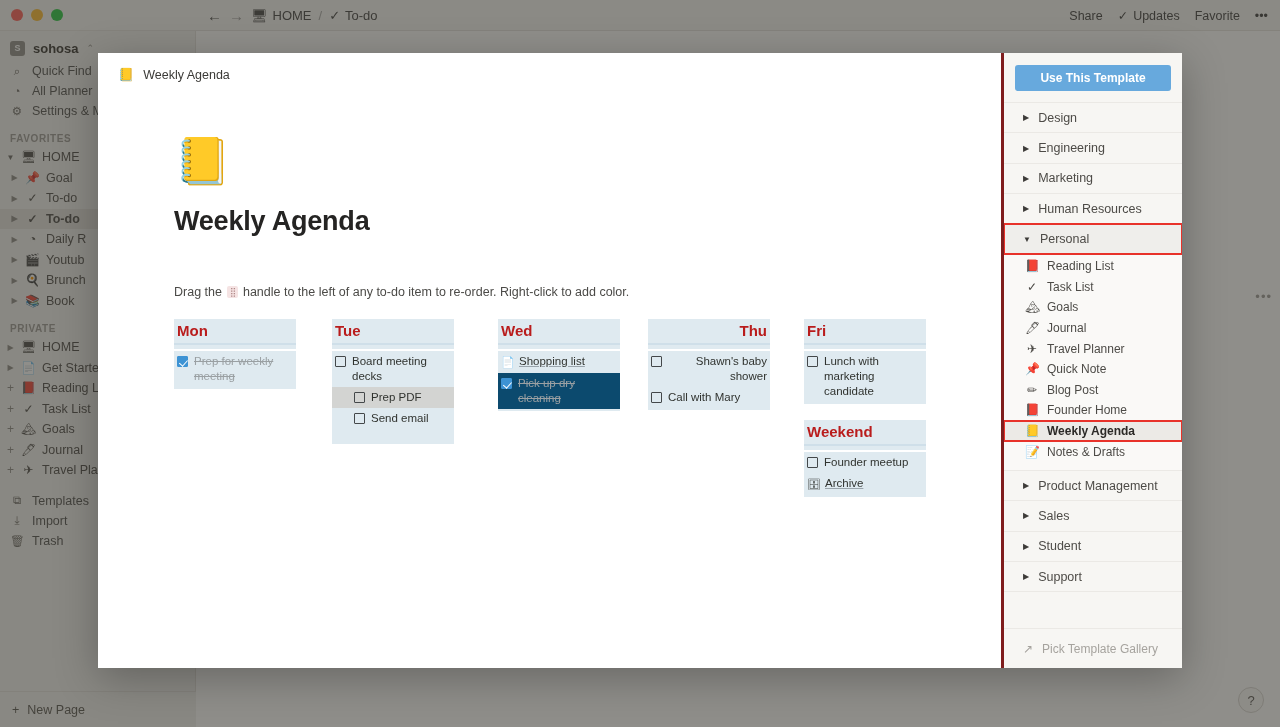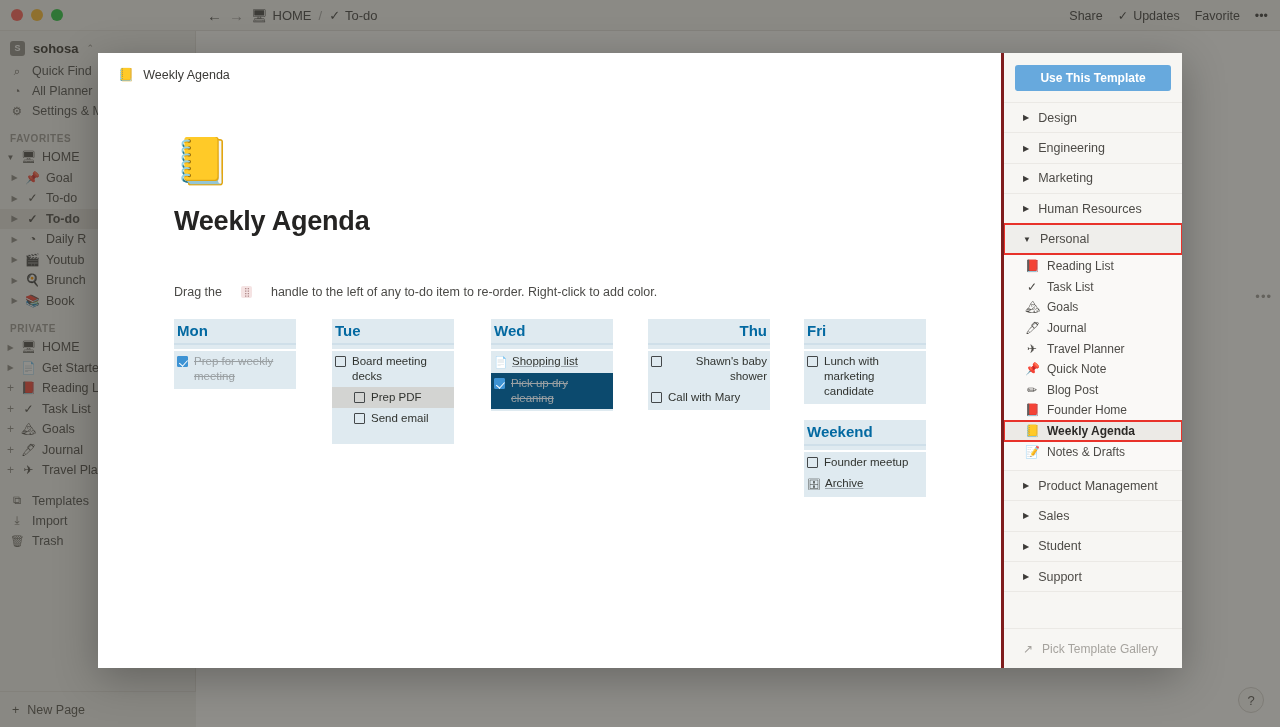--- a/index.html
+++ b/index.html
@@ -150,21 +150,21 @@
     margin-bottom: 22px;
     display: block;
   }
   .doc-title {
     font-size: 27px; font-weight: bold; color: #252423;
     letter-spacing: -0.2px;
     margin-bottom: 20px;
   }
   .doc-sub {
     font-size: 12.5px; color: #4b4a47;
-    display: flex; align-items: center; gap: 19px; flex-wrap: wrap;
+    display: flex; align-items: center; gap: 5px; flex-wrap: wrap;
     margin-bottom: 20px;
     margin-top: 48px;
   }
   .handle-chip {
     display: inline-flex; align-items: center; justify-content: center;
     width: 11px; height: 12px; border-radius: 2px;
     background: #f5e3e3; color: #b08a8a;
     font-size: 9px; letter-spacing: -1px; line-height: 1;
   }
 
@@ -173,21 +173,21 @@
     position: relative;
     width: 790px;
   }
   .col {
     position: absolute; top: 0;
     width: 122px;
   }
   .day-block { margin-bottom: 16px; }
   .day-head {
     background: #dfeaf0;
-    font-size: 15px; font-weight: bold; color: #0369a1;
+    font-size: 15px; font-weight: bold; color: #b91c1c;
     padding: 2px 3px 3px 3px;
     line-height: 19px;
   }
   .day-rule {
     background: #dfeaf0;
     height: 8px;
     border-top: 2px solid #cfdfe9;
     border-bottom: 2px solid #ffffff;
   }
   .day-body { background: #dfeaf0; padding-bottom: 2px; }
@@ -493,21 +493,21 @@
                 <span class="lbl">Prep PDF</span>
               </div>
               <div class="todo" style="padding-left:22px;">
                 <span class="cb"></span>
                 <span class="lbl">Send email</span>
               </div>
             </div>
           </div>
         </div>
 
-        <div class="col" style="left:317px;">
+        <div class="col" style="left:324px;">
           <div class="day-block">
             <div class="day-head">Wed</div>
             <div class="day-rule"></div>
             <div class="day-body">
               <div class="todo">
                 <span class="pageico">📄</span>
                 <span class="lbl link">Shopping list</span>
               </div>
               <div class="todo done done-gray">
                 <span class="cb checked"></span>

